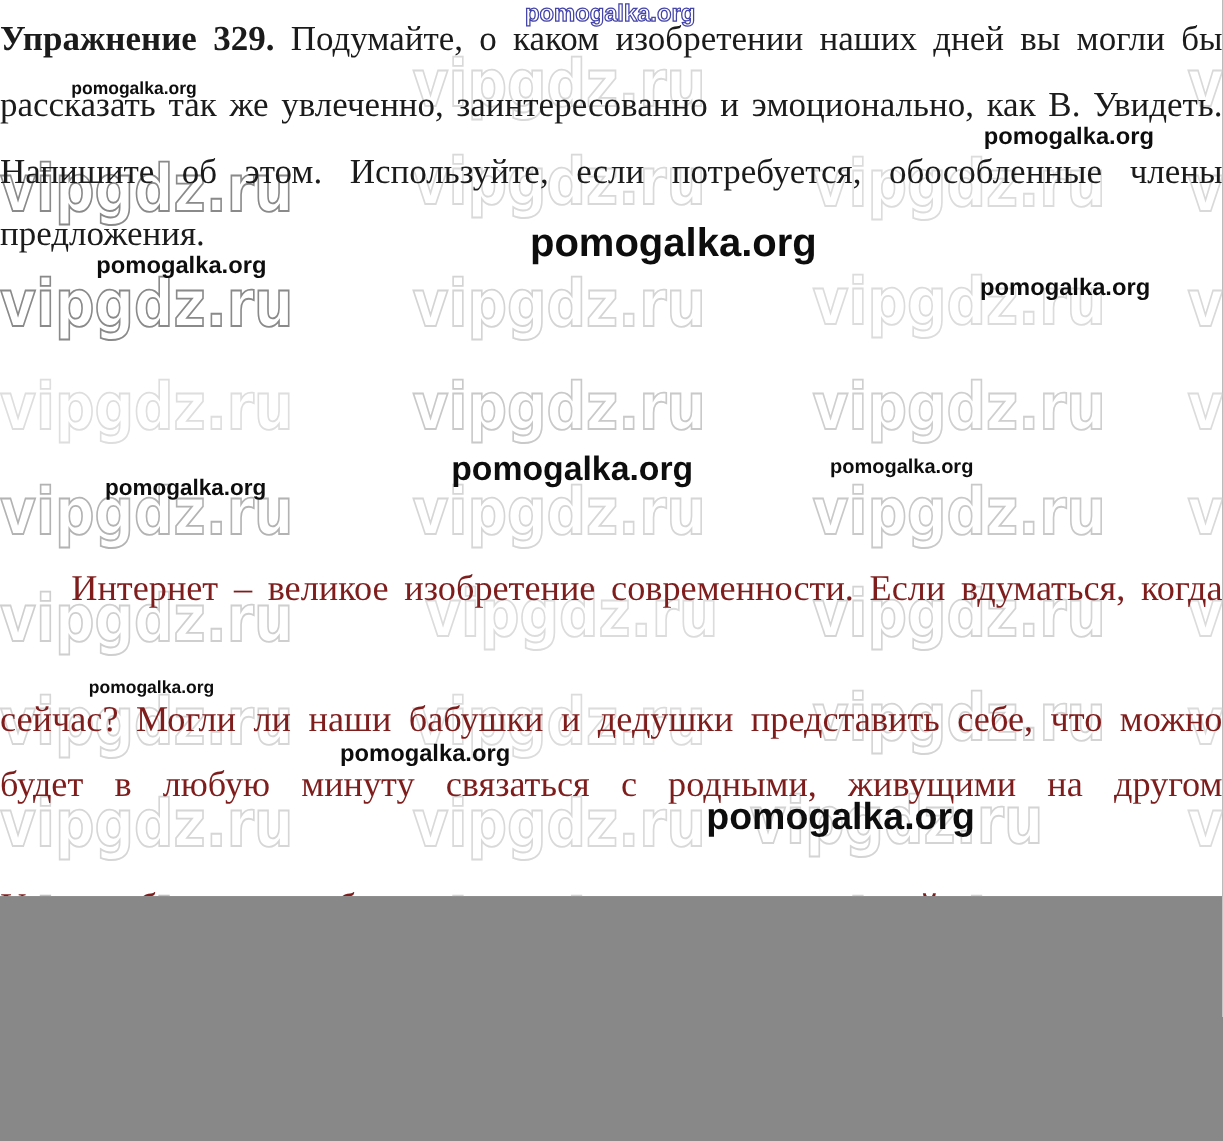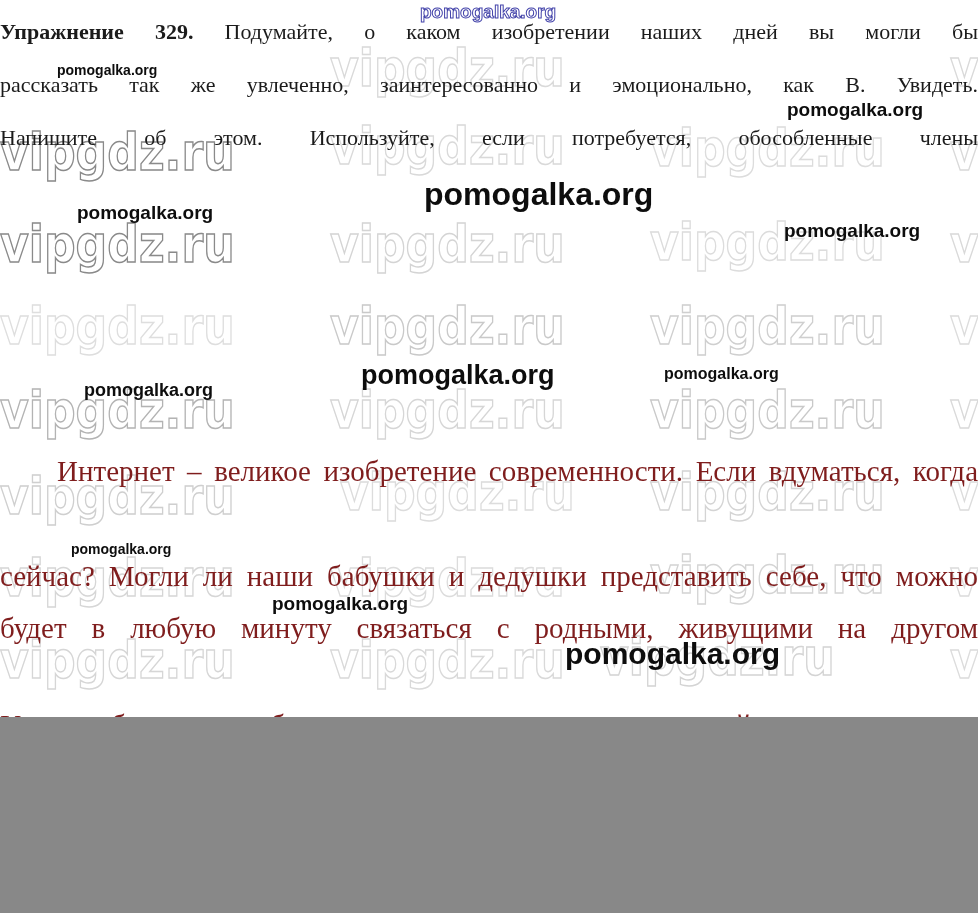--- a/index.html
+++ b/index.html
@@ -46,21 +46,21 @@
   }
   
   .txt-layer{position:absolute;inset:0;z-index:2;}
   .line{
     position:absolute;
     left:0;
     width:978px;
     line-height:36px;
     white-space:normal;
   }
-  .ex{font-size:22px;color:#1b1b1b;}
+  .ex{font-size:28px;color:#1b1b1b;}
   .sol{font-size:29px;color:#7f1d1d;}
   .head{color:#4f7a89;}
   .just{text-align:justify;text-align-last:justify;}
   .indent{text-indent:57px;}
   .b{font-weight:bold;}
 </style>
 </head>
 <body>
 
 <div class="page">
@@ -123,20 +123,21 @@
       <div class="pomo-label" style="left: 168px; top: 797px; font-size: 31px; font-weight: 700;">pomogalka.org</div>
       <div class="pomo-label" style="left: 572px; top: 818px; font-size: 15px; font-weight: 600;">pomogalka.org</div>
       <div class="pomo-label" style="left: 778px; top: 820px; font-size: 19px; font-weight: 700;">pomogalka.org</div>
     </div>
 
   <div class="txt-layer">
 
     <div class="line ex just" style="top:14px;"><span class="b">Упражнение 329.</span> <span>Подумайте, о каком изобретении наших дней вы могли бы</span></div>
     <div class="line ex just" style="top:67px;">рассказать так же увлеченно, заинтересованно и эмоционально, как В. Увидеть.</div>
     <div class="line ex just" style="top:120px;">Напишите об этом. Используйте, если потребуется, обособленные члены</div>
+    <div class="line ex" style="top:170px;">предложения.</div>
 
 
     <div class="line sol just indent" style="top:453px;">Интернет – великое изобретение современности. Если вдуматься, когда</div>
     <div class="line sol just" style="top:610px;">будет в любую минуту связаться с родными, живущими на другом</div>
     <div class="line sol just" style="top:558px;">сейчас? Могли ли наши бабушки и дедушки представить себе, что можно</div>
     <div class="line sol just" style="top:707px;">Увидеть благодаря веб-камере то, что происходит в другой части света дома</div>
     <div class="line sol" style="top:753px;">сейчас? Пообщаться в «Твиттере» с иностранной певицей?</div>
 
     <div class="line sol just" style="top:880px;">легко потеряться. И часто бывает, читал что-то полезное и интересное и как-</div>
 

